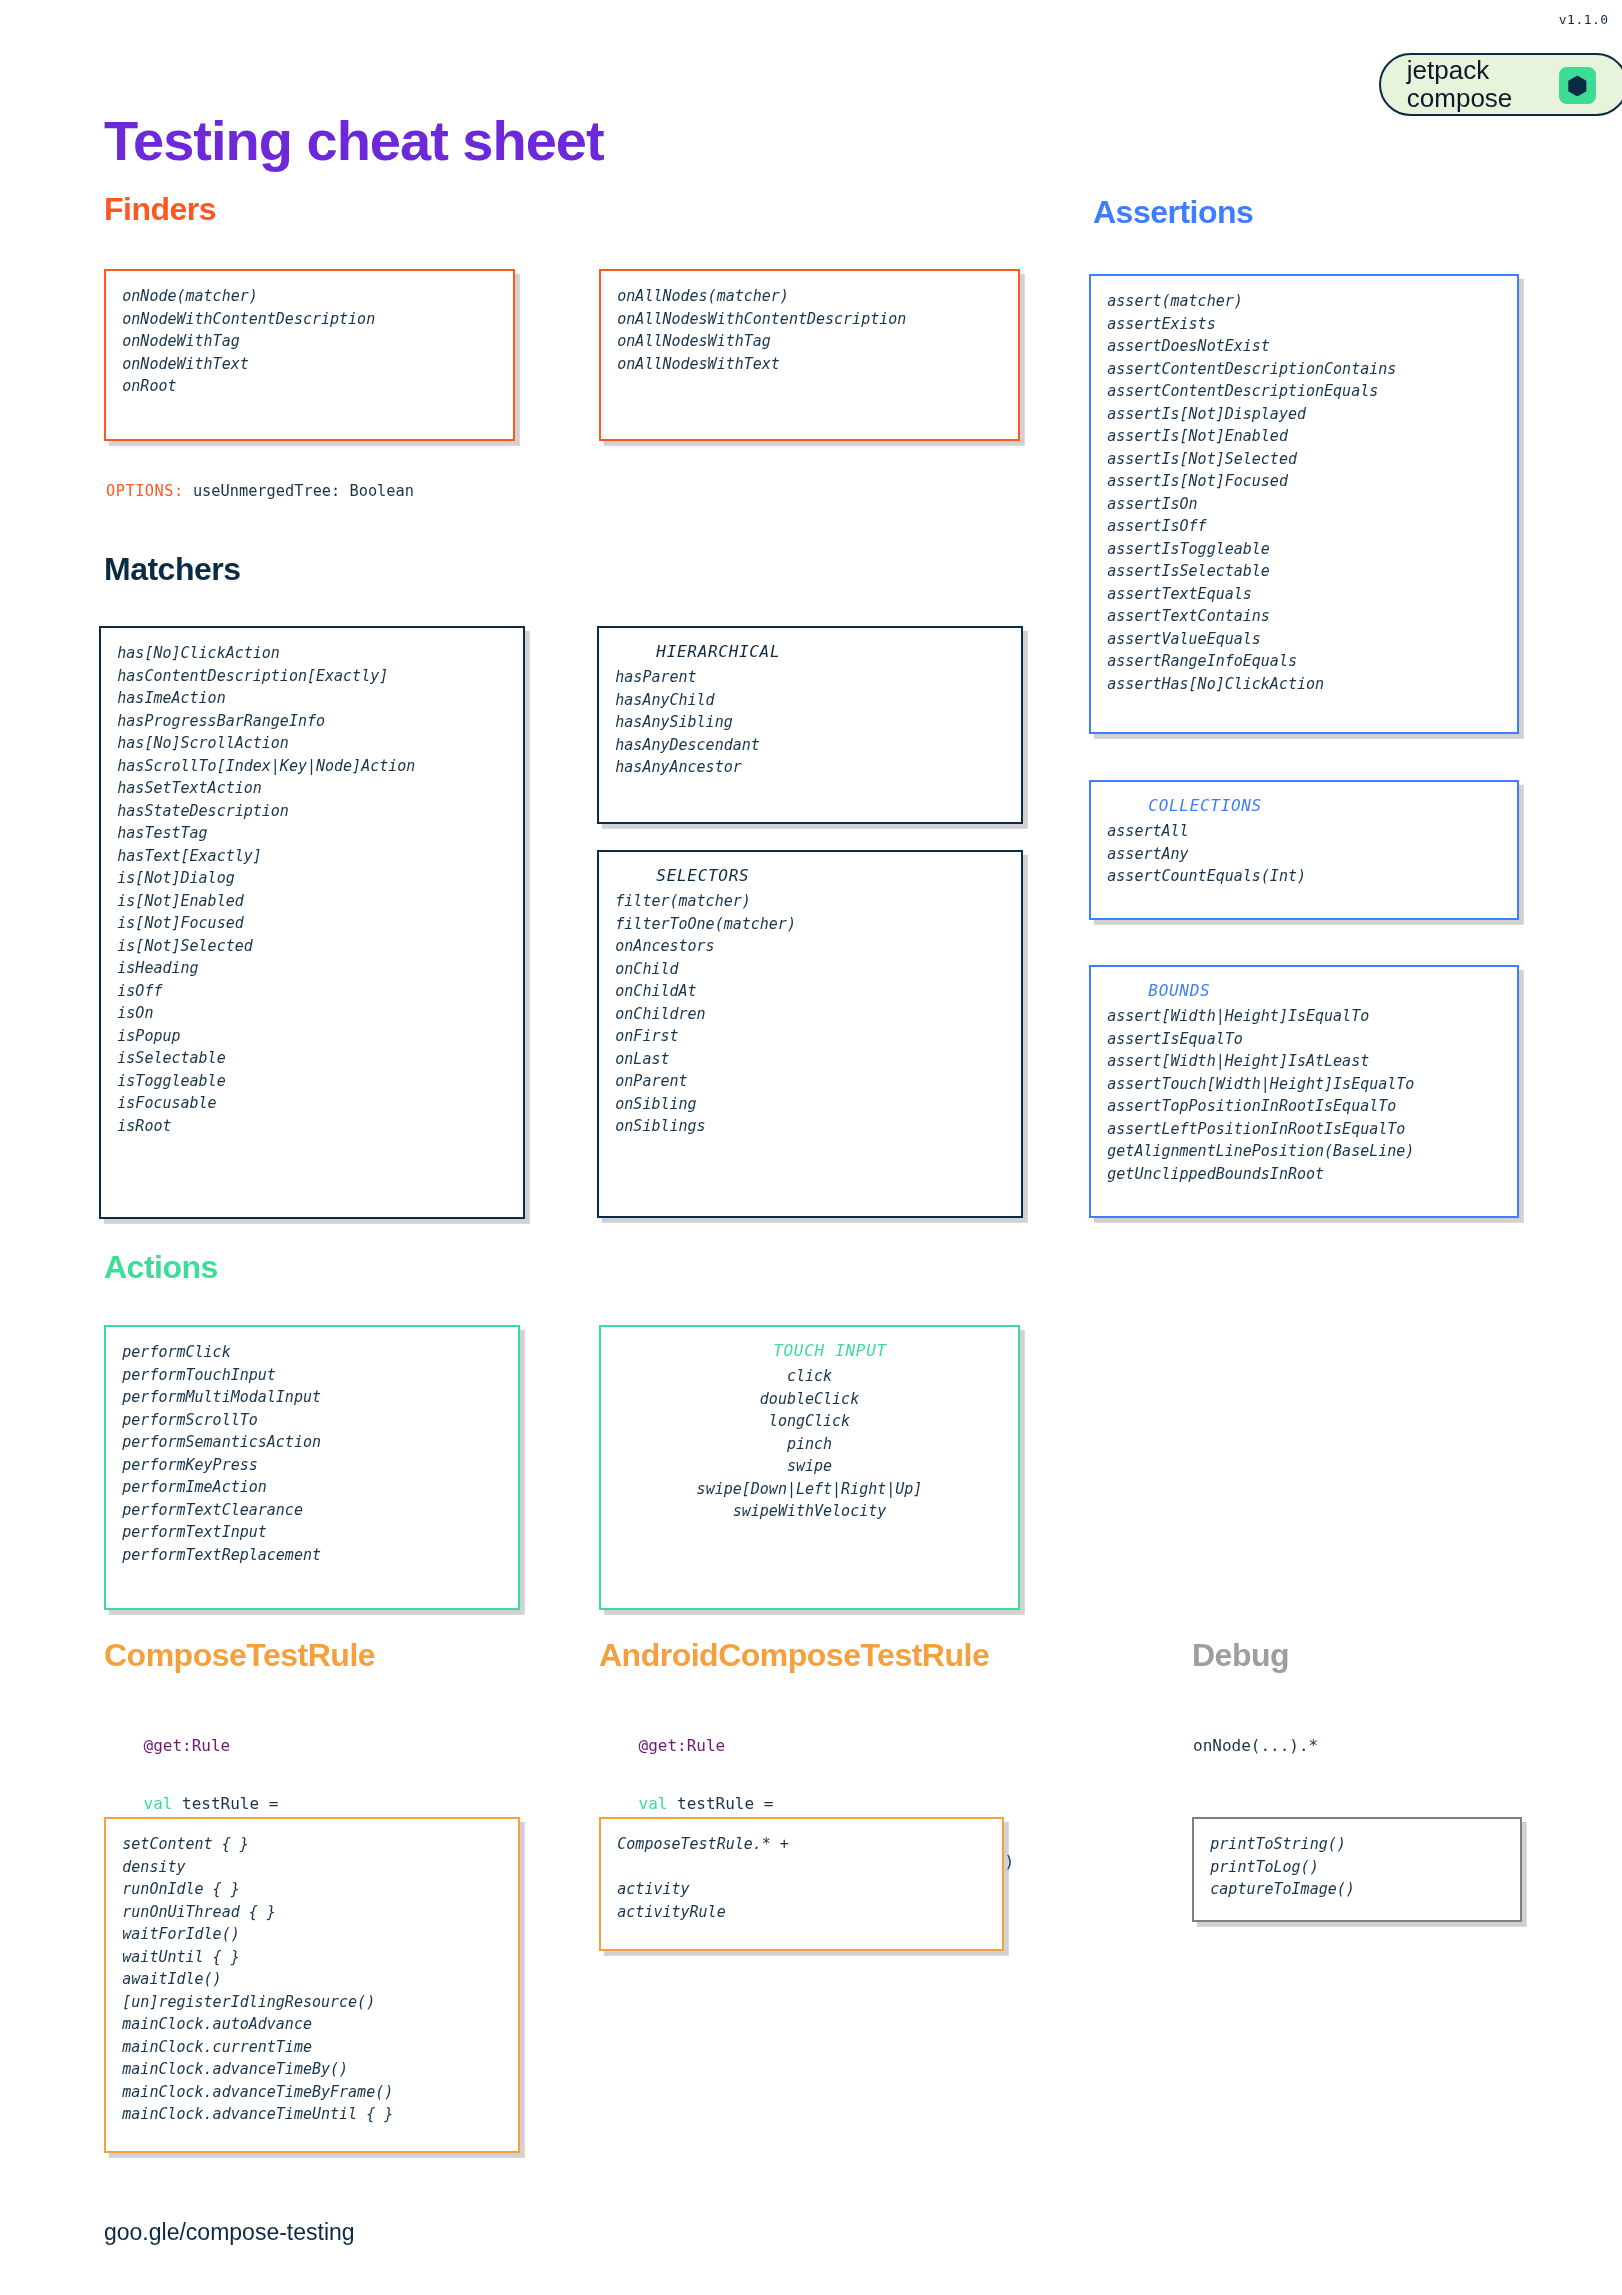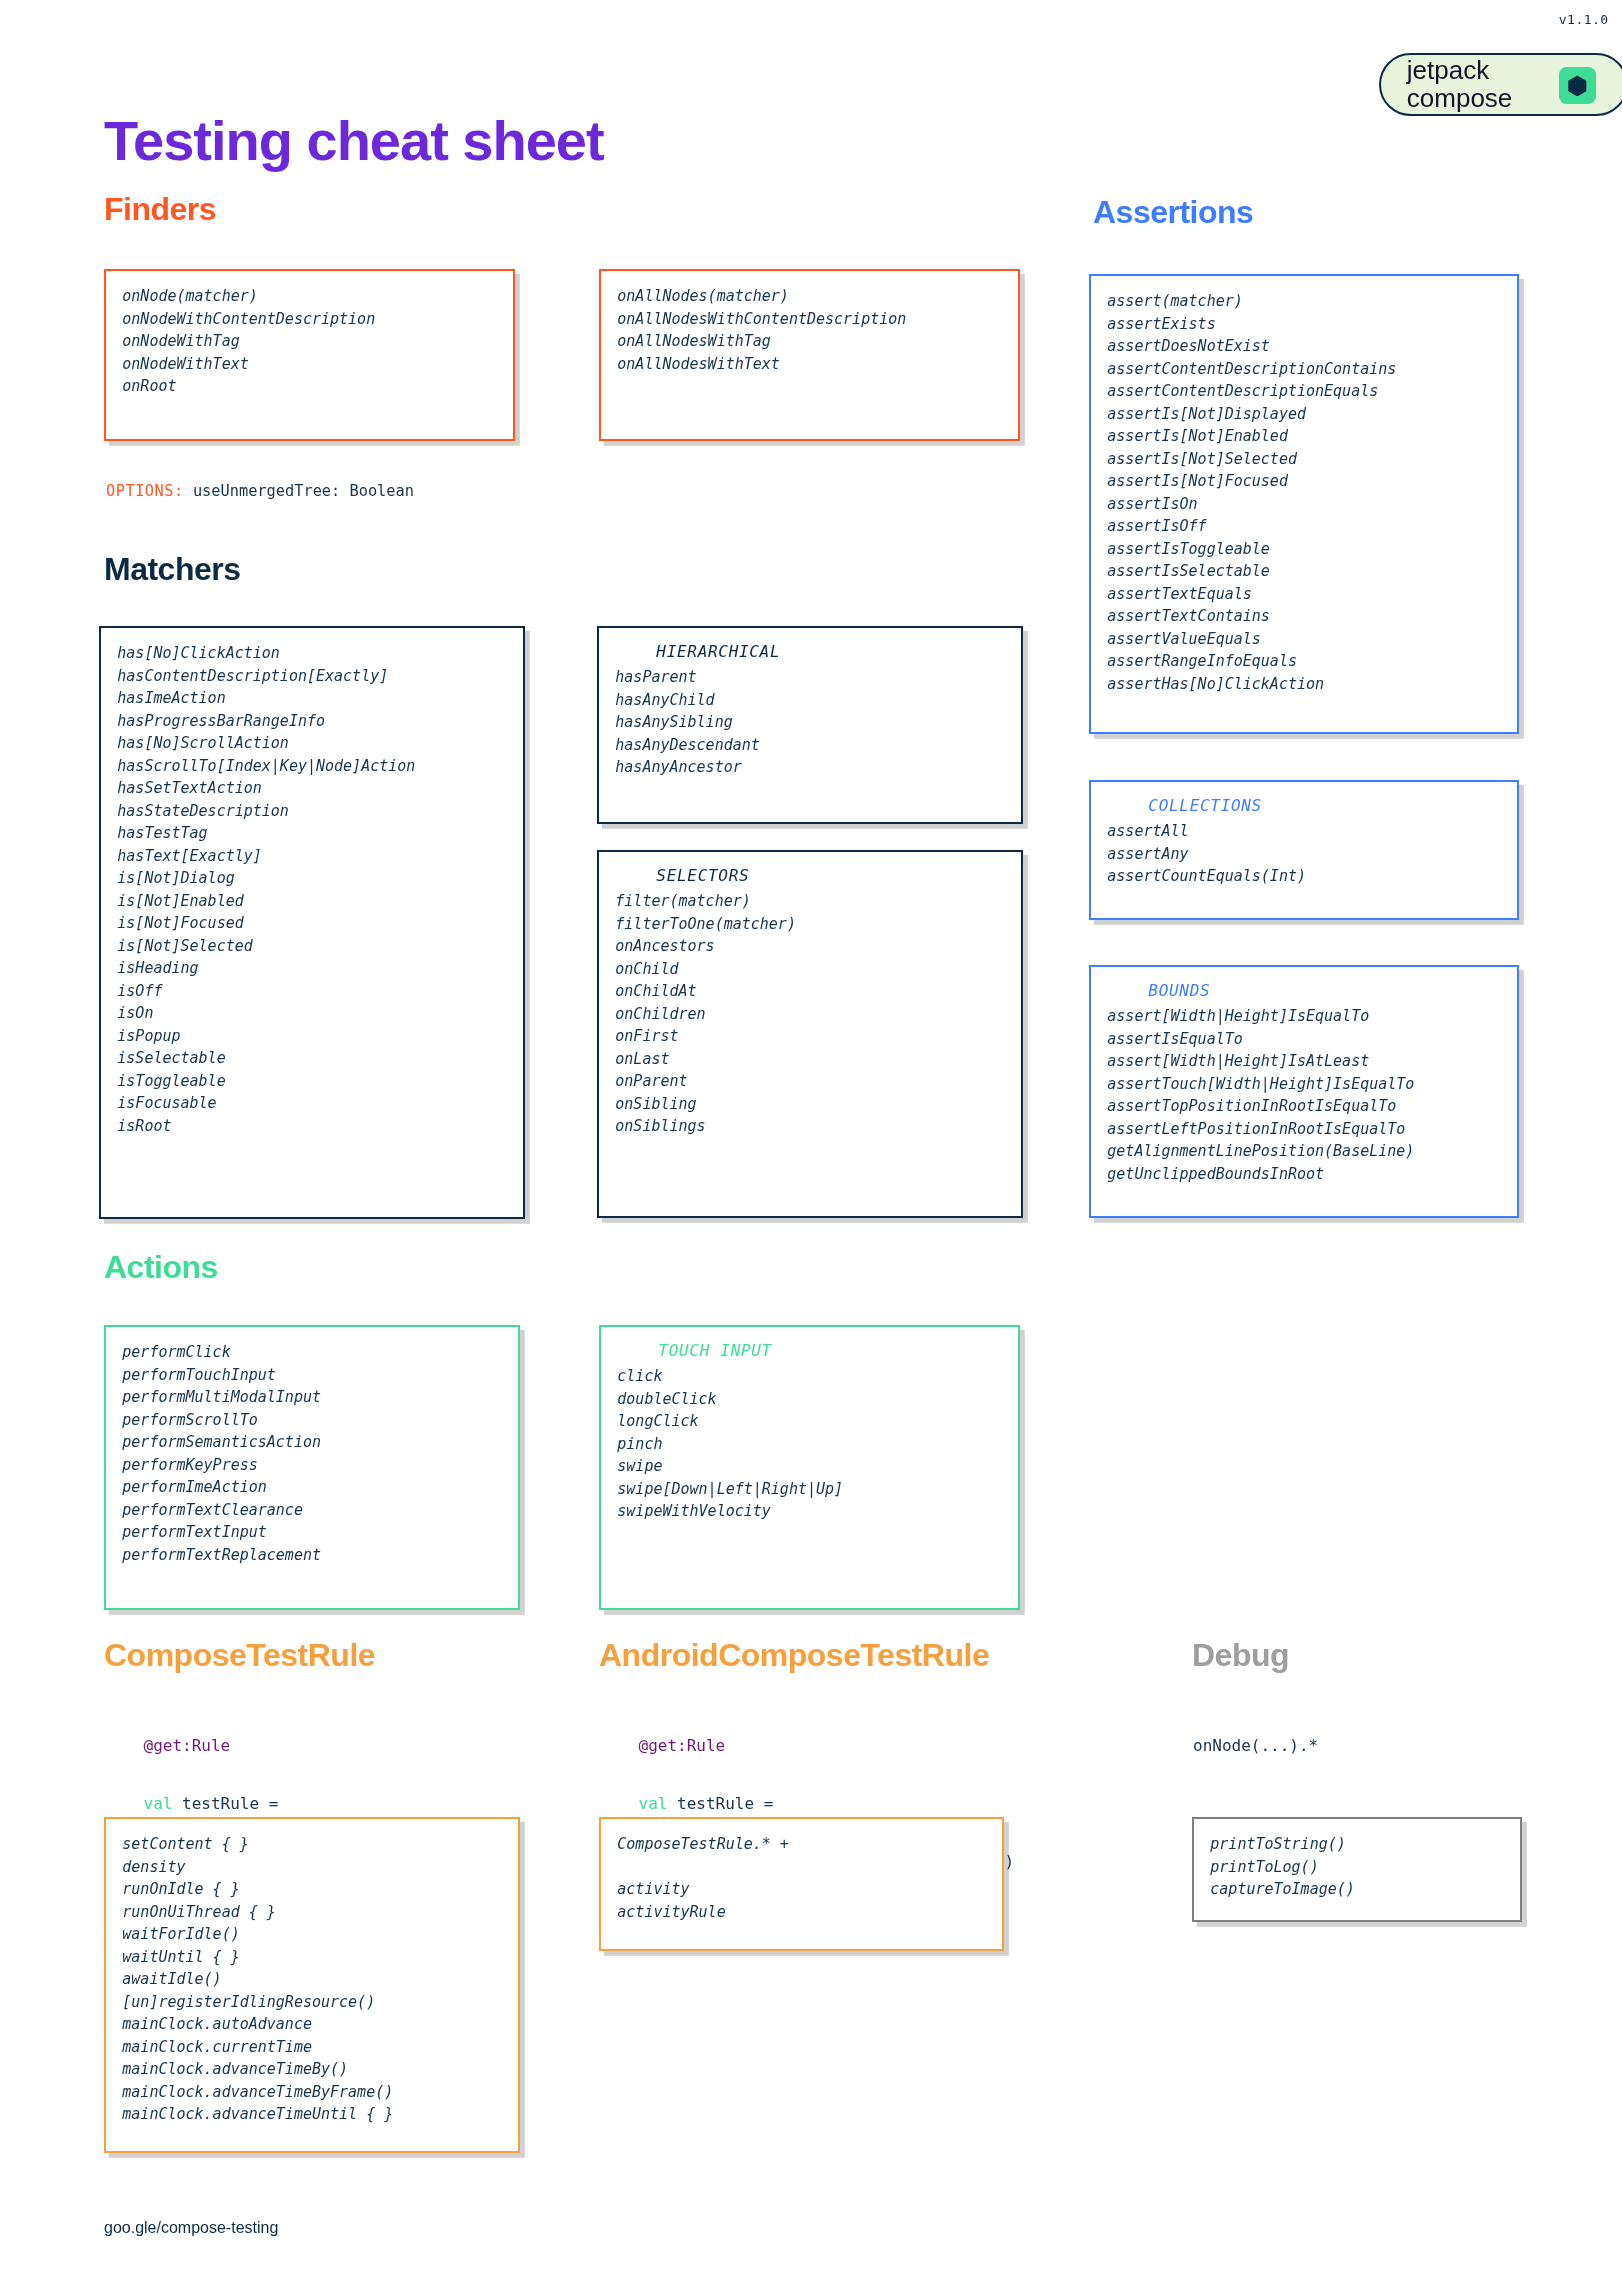--- a/index.html
+++ b/index.html
@@ -162,21 +162,21 @@
     color: #16344d;
   }
   .rule-snippet .anno { color: #701a75; }
   .rule-snippet .val  { color: #3ddc97; }
   .rule-snippet .fn   { color: #3ddc97; }
 
   .footer-link {
     position: absolute;
     left: 104px;
     top: 2219px;
-    font-size: 16px;
+    font-size: 23px;
     color: #0b2b45;
   }
 </style>
 </head>
 <body>
 
 <div class="page">
   <div class="grid-bg"></div>
 
   <div class="version">v1.1.0</div>
@@ -304,21 +304,21 @@
 performTouchInput
 performMultiModalInput
 performScrollTo
 performSemanticsAction
 performKeyPress
 performImeAction
 performTextClearance
 performTextInput
 performTextReplacement</div>
   </div>
-  <div class="box b-green shadow" style="left:599px; top:1325px; width:421px; height:285px;">
+  <div class="box b-green shadow" style="left:599px; top:1325px; width:421px; height:285px;text-align:center;">
     <span class="label lbl-green">TOUCH INPUT</span>
     <div class="code">click
 doubleClick
 longClick
 pinch
 swipe
 swipe[Down|Left|Right|Up]
 swipeWithVelocity</div>
   </div>
 

